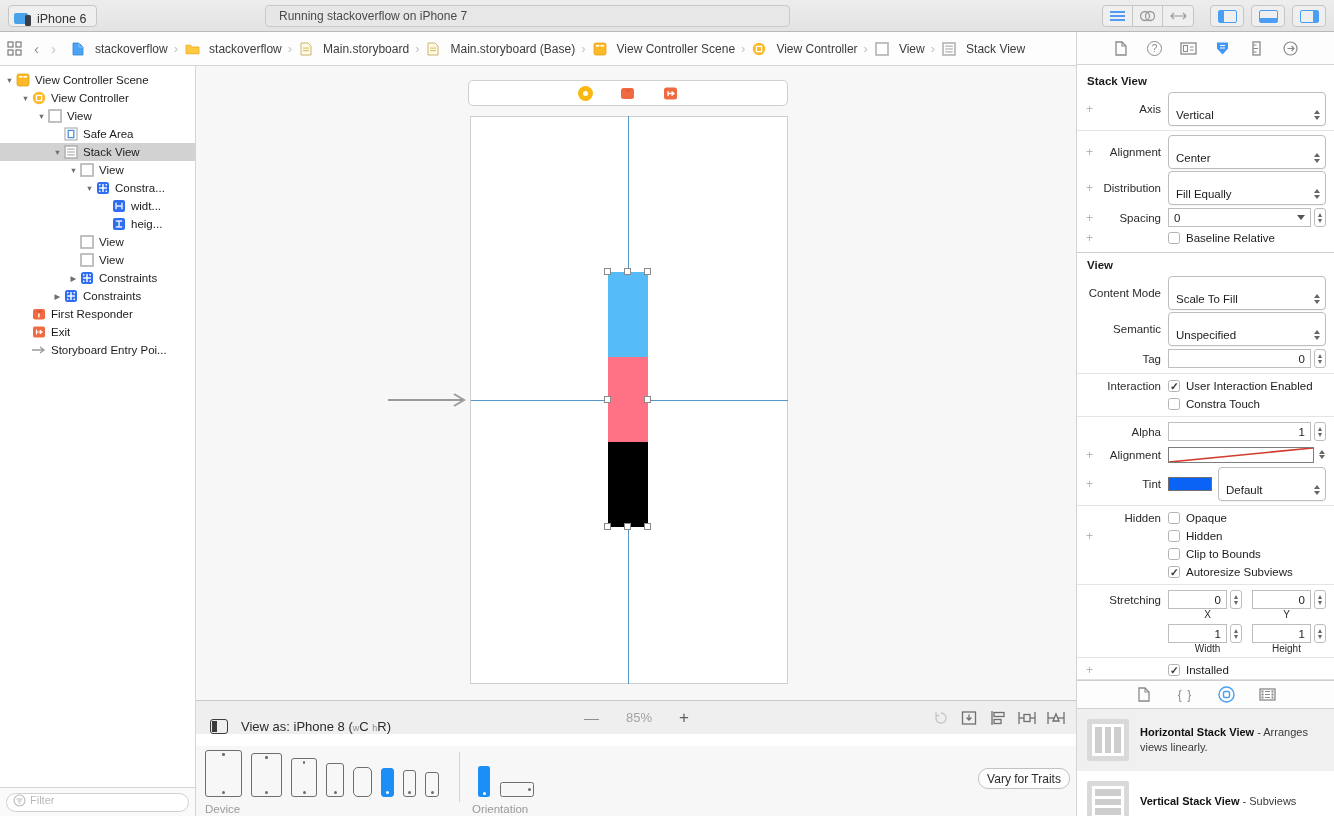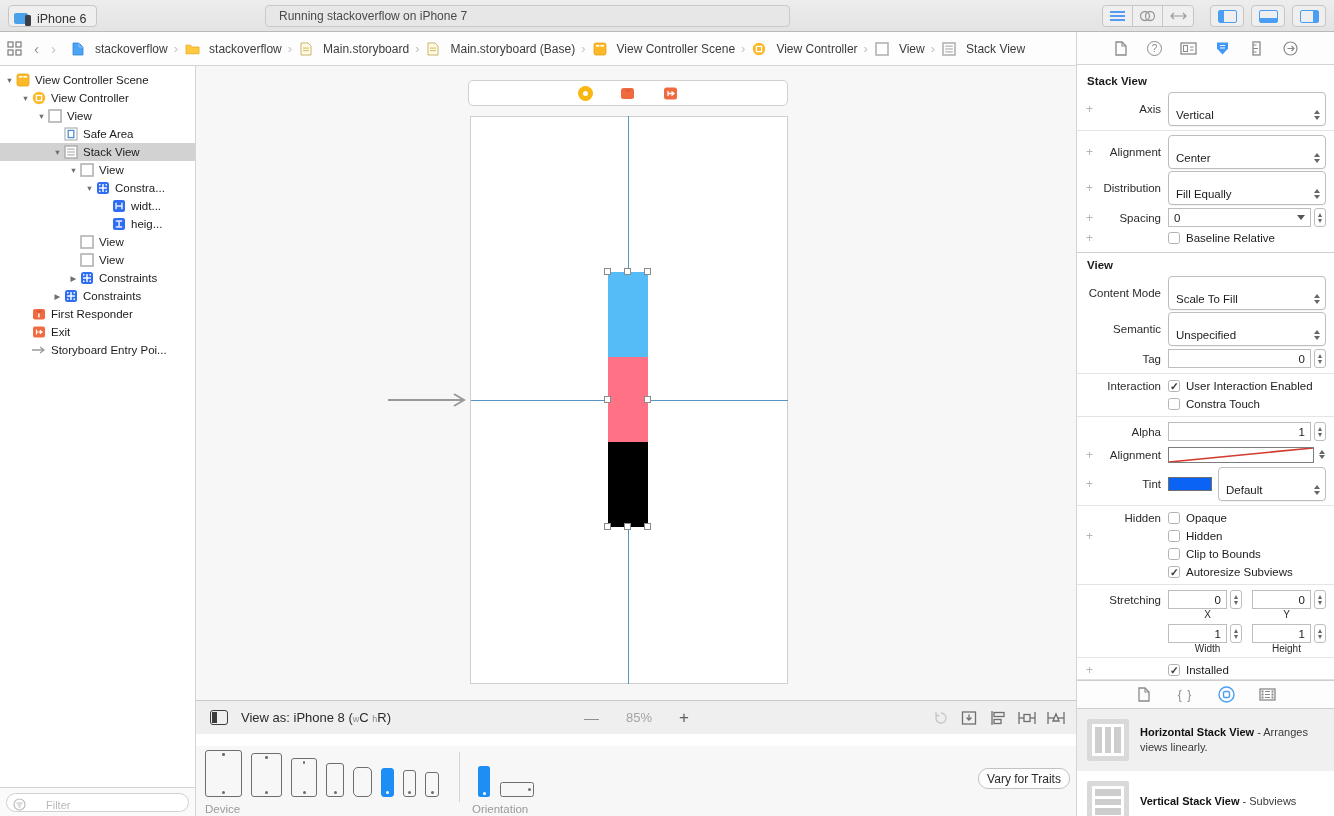--- a/index.html
+++ b/index.html
@@ -46,41 +46,41 @@
   #sidebar-left { position:absolute; top:66px; left:0; width:196px; height:750px;
     background:#fff; border-right:1px solid #d4d4d4; }
   #outline { padding-top:5px; }
   .orow { height:18px; display:flex; align-items:center; font-size:11.5px; color:#1c1c1c; white-space:nowrap; }
   .orow.selected { background:#d2d2d2; }
   .disc { width:11px; text-align:center; font-size:7.5px; color:#6f6f6f; flex:none; }
   .oicon { width:16px; margin-right:4px; flex:none; display:flex; align-items:center; justify-content:center; }
   #filter-bar { position:absolute; bottom:0; left:0; width:100%; height:29px; border-top:1px solid #d4d4d4;
     background:#fafafa; display:flex; align-items:center; padding:0 6px; }
   .filter-field { flex:1; height:19px; border:1px solid #d0d0d0; border-radius:10px; background:#fff;
-    display:flex; align-items:flex-end; padding:0 6px; gap:20px; }
+    display:flex; align-items:flex-start; padding:0 6px; gap:4px; }
   .filter-field input { border:none; outline:none; flex:1; font-size:11px; color:#333; background:transparent; width:100%; }
   .filter-field input::placeholder { color:#b8b8b8; }
 
   
   #canvas { position:absolute; top:66px; left:196px; width:880px; height:646px; background:#f7f7f7; overflow:hidden; }
   .scene-dock { position:absolute; left:272px; top:14px; width:320px; height:26px; background:#fff;
     border:1px solid #d0d0d0; border-radius:5px; display:flex; align-items:center; justify-content:center; gap:27px; }
   .vc-dot { width:15px; height:15px; border-radius:50%; background:#F8B811; position:relative; }
   .vc-dot::after { content:""; position:absolute; left:5px; top:5px; width:5px; height:5px; border-radius:50%; background:#fff; }
   .view-rect { position:absolute; left:274px; top:50px; width:318px; height:568px; background:#fff; border:1px solid #cfcfcf; }
   .vline { position:absolute; left:432px; top:50px; width:1px; height:568px; background:#5795c7; }
   .hline { position:absolute; left:275px; top:334px; width:317px; height:1px; background:#5795c7; }
   .stack { position:absolute; left:412px; top:206px; width:40px; height:255px; }
   .block { width:40px; height:85px; }
   .handle { position:absolute; width:7px; height:7px; background:#fff; border:1px solid #8a8a8a; }
   .hscroll { position:absolute; left:234px; top:636px; width:430px; height:7px; border-radius:3.5px; background:#c5c5c5; }
 
   
   #canvas-bottombar { position:absolute; left:196px; top:700px; width:880px; height:34px; background:#efefef;
-    border-top:1px solid #c9c9c9; display:flex; align-items:center; }
+    border-top:1px solid #c9c9c9; display:flex; align-items:flex-end; }
   .devtoggle { margin-left:14px; width:18px; height:15px; border:1.5px solid #3c3c3c; border-radius:3px; position:relative; }
   .devtoggle i { position:absolute; left:1px; top:1px; bottom:1px; width:5px; background:#3c3c3c; }
   .viewas { margin-left:13px; font-size:13px; color:#2b2b2b; }
   .tsm { font-size:9px; color:#8a8a8a; }
   .zoomctl { position:absolute; left:388px; top:0; height:100%; display:flex; align-items:center; gap:27px; }
   .zoom-minus { font-size:15px; color:#8f8f8f; }
   .zoom-val { font-size:13px; color:#a3a3a3; }
   .zoom-plus { font-size:17px; color:#5f5f5f; }
   .constraint-icons { position:absolute; right:10px; top:0; height:100%; display:flex; gap:9px; align-items:center; }
 

